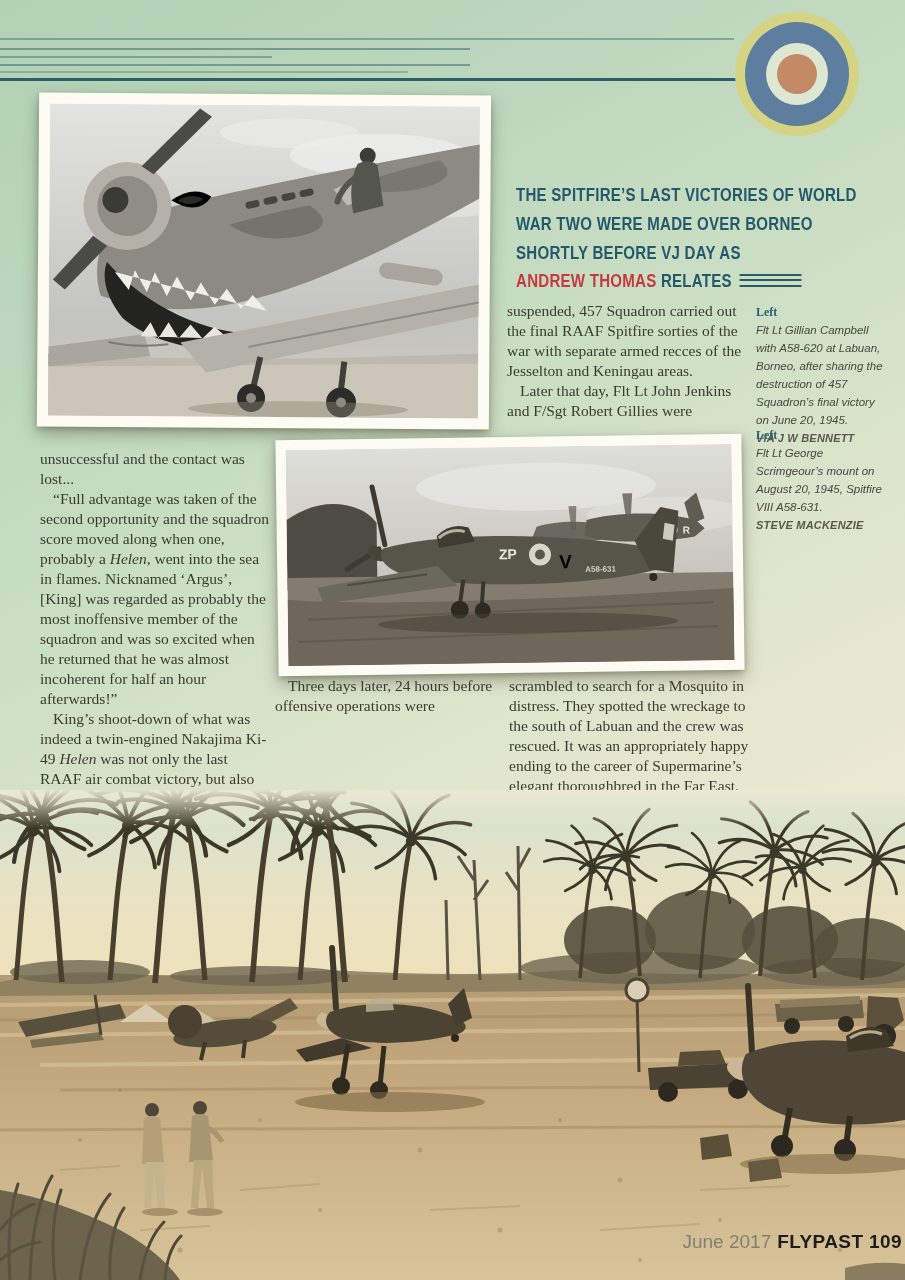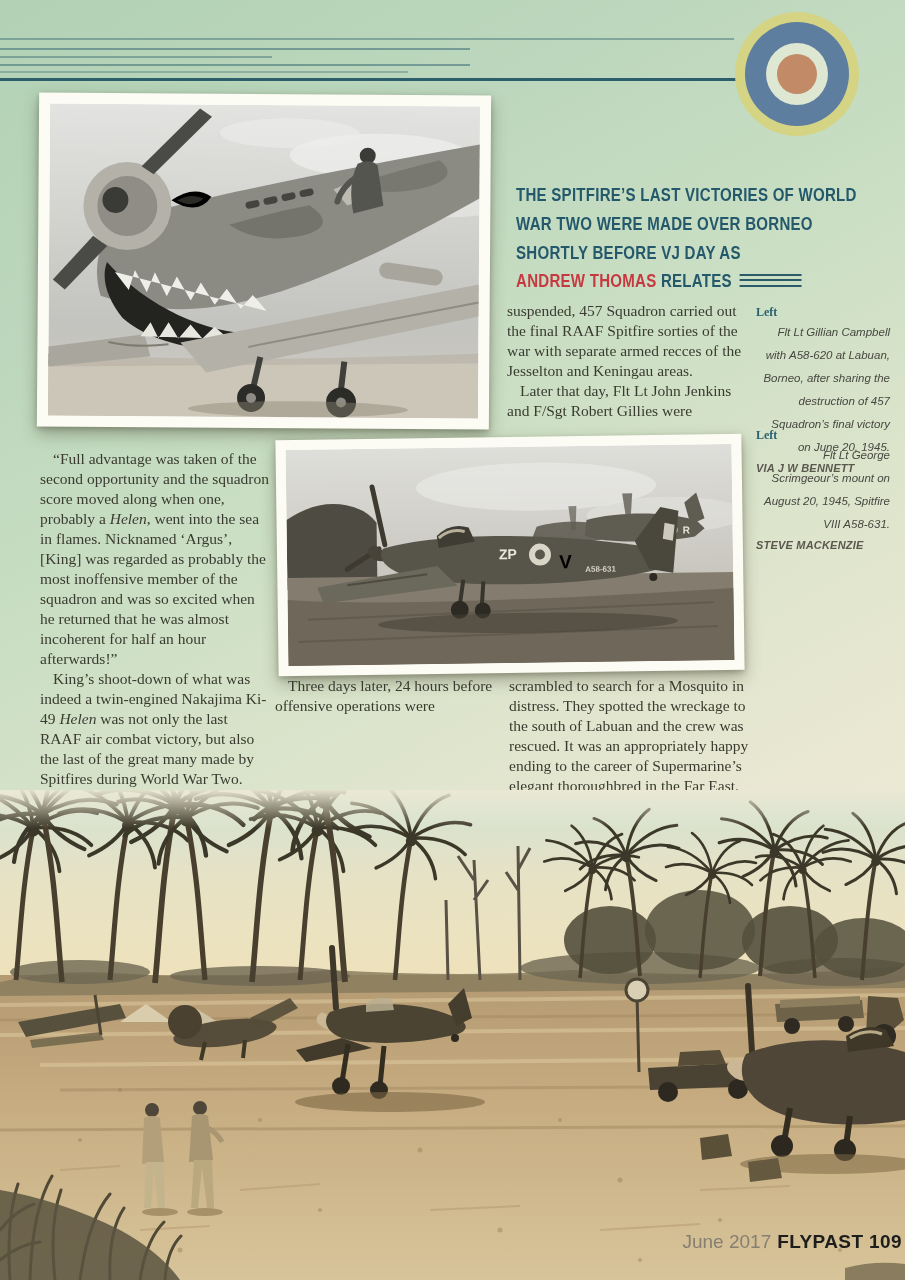--- a/index.html
+++ b/index.html
@@ -21,21 +21,21 @@
   .eqlines{display:inline-block;width:72px;height:13px;margin-left:9px;
     background:repeating-linear-gradient(#2b5a68 0 2px,transparent 2px 5.5px);}
   
   .col{position:absolute;font-family:"Liberation Serif","DejaVu Serif",serif;font-size:15.5px;line-height:20px;color:#3a3b30;}
   .col p{margin:0;}
   .col p.ind{text-indent:13px;}
   .enddot{color:#2a6172;}
   
   .cap{position:absolute;left:756px;width:134px;}
   .cap .lbl{font-weight:700;font-size:12px;color:#2a6172;margin:0 0 1px 0;font-family:Liberation Serif, serif;}
-  .cap .body{font-style:italic;font-size:11.5px;line-height:23px;color:#474740;margin:0;text-align:right;}
+  .cap .body{font-style:italic;font-size:11.5px;line-height:18px;color:#474740;margin:0;}
   .cap .credit{font-size:11px;font-weight:700;font-style:italic;color:#5a584e;margin:3px 0 0 0;letter-spacing:.2px;}
   
   .bigphoto{position:absolute;left:0;top:790px;width:905px;height:490px;}
   .bigphoto .fade{position:absolute;left:0;top:0;width:100%;height:38px;
     background:linear-gradient(rgba(236,233,212,.95),rgba(236,233,212,0));}
   
   .folio{position:absolute;top:1231px;right:28px;font-size:19px;color:#857f72;}
   .folio b{color:#1d1d1b;font-weight:800;letter-spacing:.4px;margin-left:6px;}
 </style>
 </head>
@@ -197,20 +197,21 @@
         <path d="M176,132 l-4,26 M196,134 l-2,26" stroke="#38352c" stroke-width="4"></path>
         <circle cx="172" cy="162" r="9" fill="#2c2a23"></circle>
           <circle cx="195" cy="163" r="8" fill="#2c2a23"></circle>
         <circle cx="366" cy="132" r="4" fill="#2c2a23"></circle>
         <ellipse cx="240" cy="176" rx="150" ry="10" fill="#453f34" opacity=".55"></ellipse>
       </g>
     </svg>
   </div>
 
   <div class="col" style="left:40px;top:449px;width:232px">
+      <p>unsuccessful and the contact was lost...</p>
       <p class="ind">“Full advantage was taken of the second opportunity and the squadron score moved along when one, probably a <i>Helen</i>, went into the sea in flames. Nicknamed ‘Argus’, [King] was regarded as probably the most inoffensive member of the squadron and was so excited when he returned that he was almost incoherent for half an hour afterwards!”</p>
       <p class="ind">King’s shoot-down of what was indeed a twin-engined Nakajima Ki-49 <i>Helen</i> was not only the last RAAF air combat victory, but also the last of the great many made by Spitfires during World War Two.</p>
       <p class="ind">On August 10, Sqn Ldr Kevin Milne Barclay led a strafe along</p>
     </div>
 
   <div class="col" style="left:275px;top:676px;width:233px">
       <p class="ind">Three days later, 24 hours before offensive operations were</p>
     </div>
   <div class="col" style="left:509px;top:676px;width:240px">
       <p>scrambled to search for a Mosquito in distress. They spotted the wreckage to the south of Labuan and the crew was rescued. It was an appropriately happy ending to the career of Supermarine’s elegant thoroughbred in the Far East. <span class="enddot">●</span></p>

